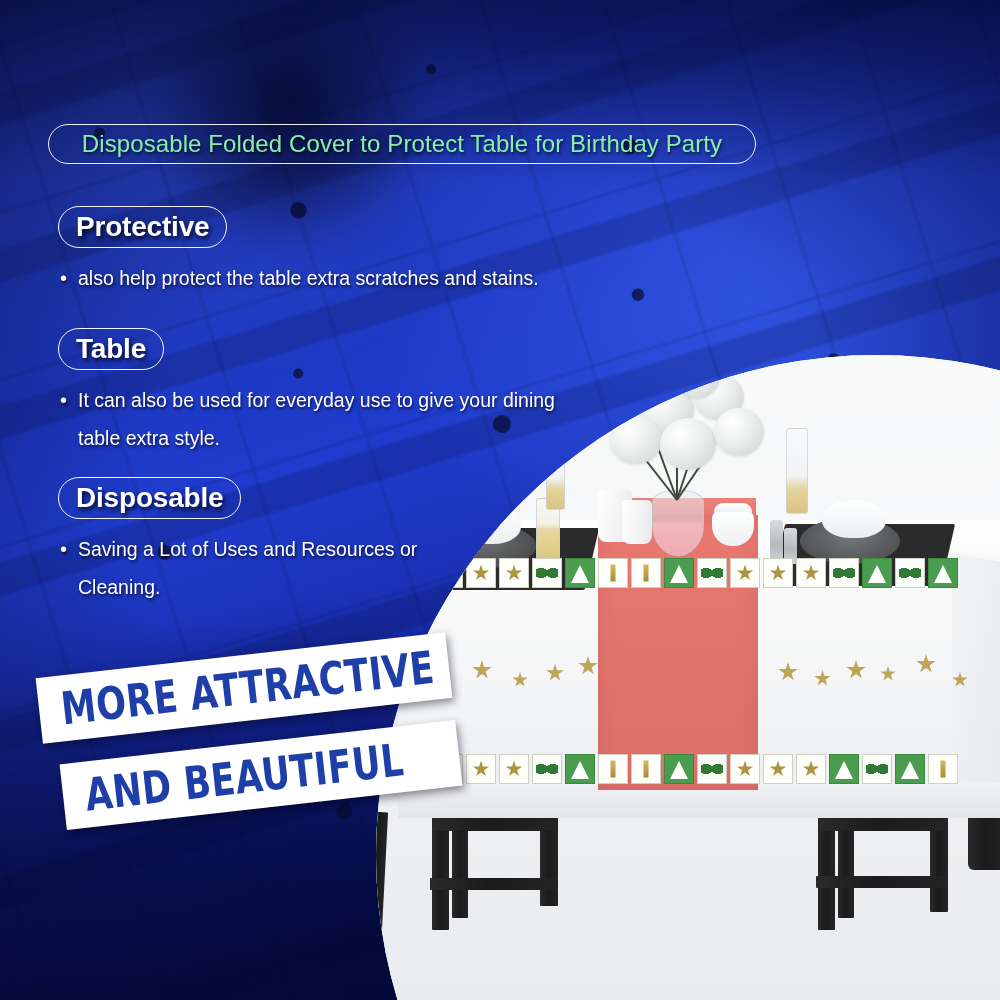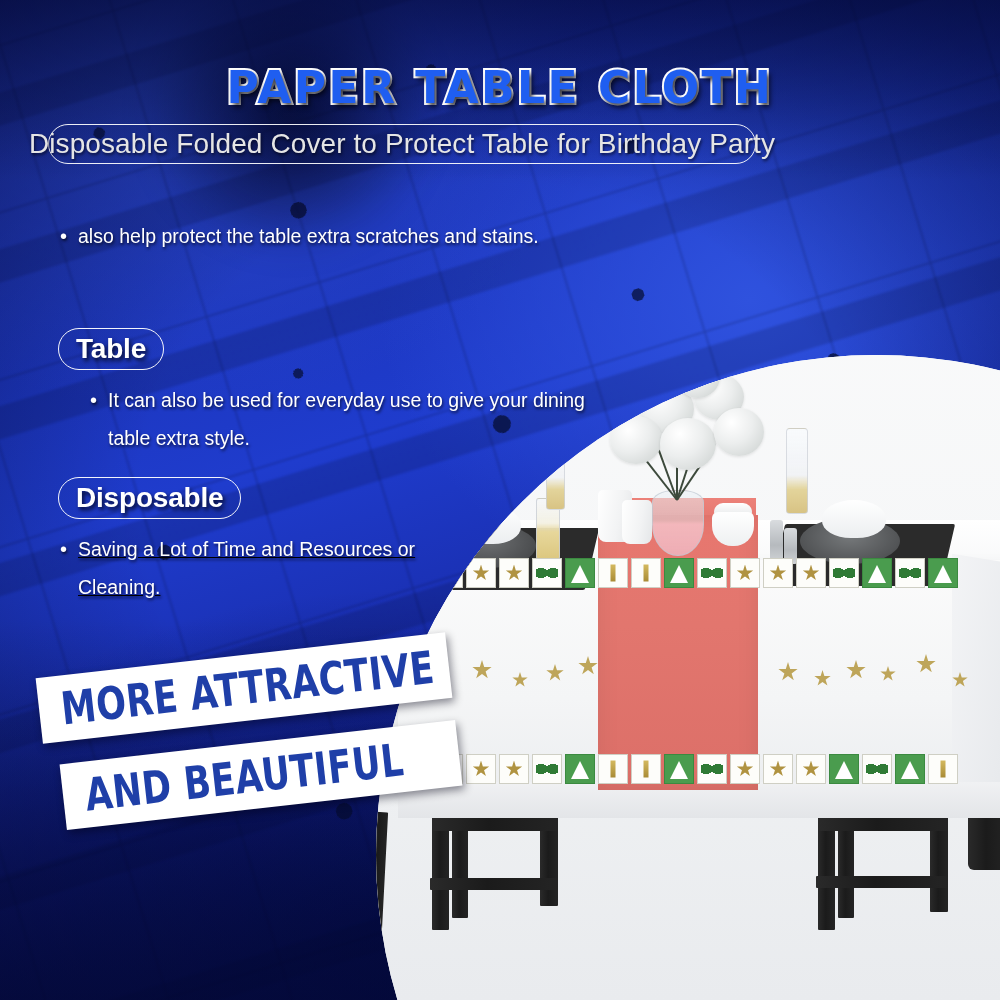--- a/index.html
+++ b/index.html
@@ -100,21 +100,21 @@
     text-shadow:3px 4px 5px rgba(0,0,8,.75);
     white-space:nowrap;
   }
   .subtitle-pill{
     position:absolute; left:48px; top:124px; width:708px; height:40px;
     border:1.6px solid rgba(255,255,255,.92);
     border-radius:22px;
     display:flex; align-items:center; justify-content:center;
   }
   .subtitle-pill span{
-    color:#e5e5e5; font-size:28px; font-weight:400;
+    color:#86efac; font-size:24px; font-weight:400;
     letter-spacing:.1px;
     text-shadow:1px 2px 3px rgba(0,0,10,.65);
     white-space:nowrap;
   }
 
   
   .feature{ position:absolute; }
   .feat-pill{
     display:inline-flex; align-items:center; justify-content:center;
     height:42px; padding:0 17px;
@@ -475,46 +475,48 @@
       <div class="gold-star" style="left:578px;top:656px;"></div>
       <div class="gold-star" style="left:778px;top:662px;"></div>
       <div class="gold-star" style="left:814px;top:670px;width:17px;height:17px;"></div>
       <div class="gold-star" style="left:846px;top:660px;"></div>
       <div class="gold-star" style="left:880px;top:666px;width:16px;height:16px;"></div>
       <div class="gold-star" style="left:916px;top:654px;"></div>
       <div class="gold-star" style="left:952px;top:672px;width:16px;height:16px;"></div>
     </div>
   </div>
 
-  <div class="title">PAPER TABLE CLOTH</div>
   <div class="subtitle-pill">
     <span>Disposable Folded Cover to Protect Table for Birthday Party</span>
   </div>
 
   <div class="feature" style="left:58px;top:206px;">
+    <div class="feat-pill">
+      <span>Protective</span>
+    </div>
     <ul class="feat-body">
       <li>also help protect the table extra scratches and stains.</li>
     </ul>
   </div>
 
   <div class="feature" style="left:58px;top:328px;">
     <div class="feat-pill">
       <span>Table</span>
     </div>
     <ul class="feat-body">
-      <li style="max-width:510px;margin-left:30px;">It can also be used for everyday use to give your dining table extra style.</li>
+      <li style="max-width:510px;">It can also be used for everyday use to give your dining table extra style.</li>
     </ul>
   </div>
 
-  <div class="feature" style="left:58px;top:477px;text-decoration:underline;">
+  <div class="feature" style="left:58px;top:477px;">
     <div class="feat-pill">
       <span>Disposable</span>
     </div>
     <ul class="feat-body">
-      <li style="max-width:340px;">Saving a Lot of Time and Resources or Cleaning.</li>
+      <li style="max-width:340px;">Saving a Lot of Uses and Resources or Cleaning.</li>
     </ul>
   </div>
 
   <div class="banner banner-1">
     <span>MORE ATTRACTIVE</span>
   </div>
   <div class="banner banner-2">
     <span>AND BEAUTIFUL</span>
   </div>
 

